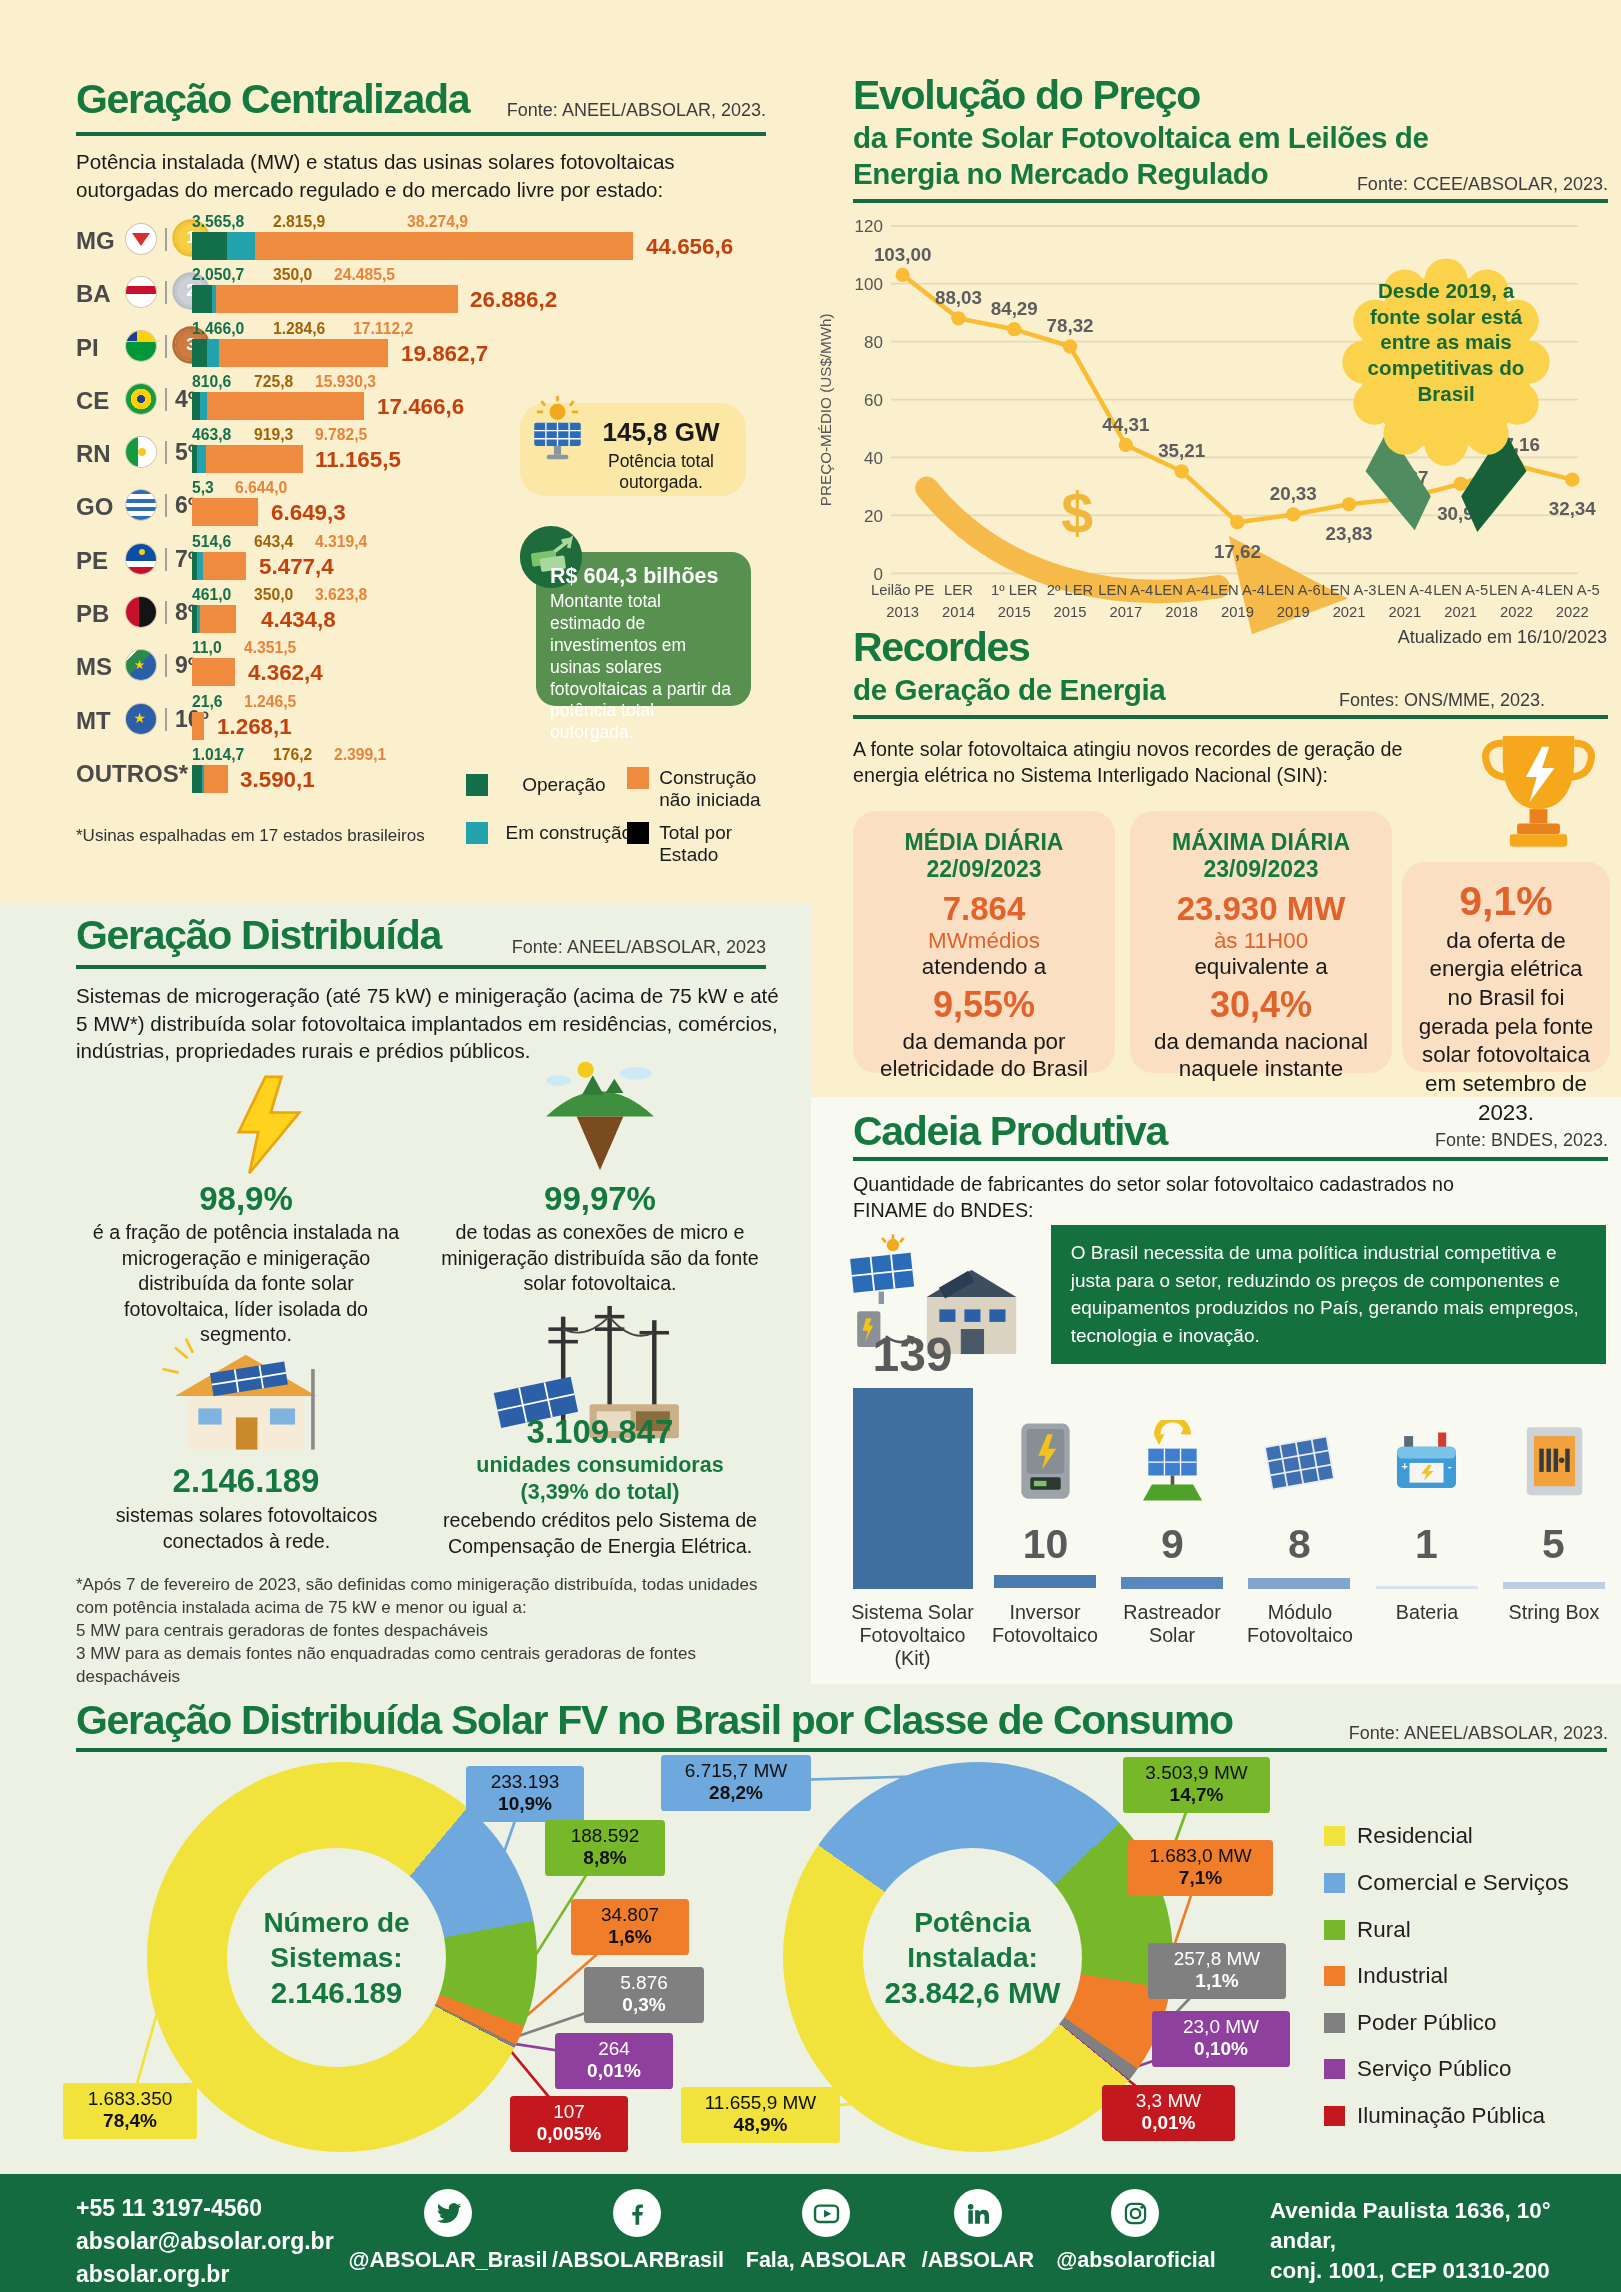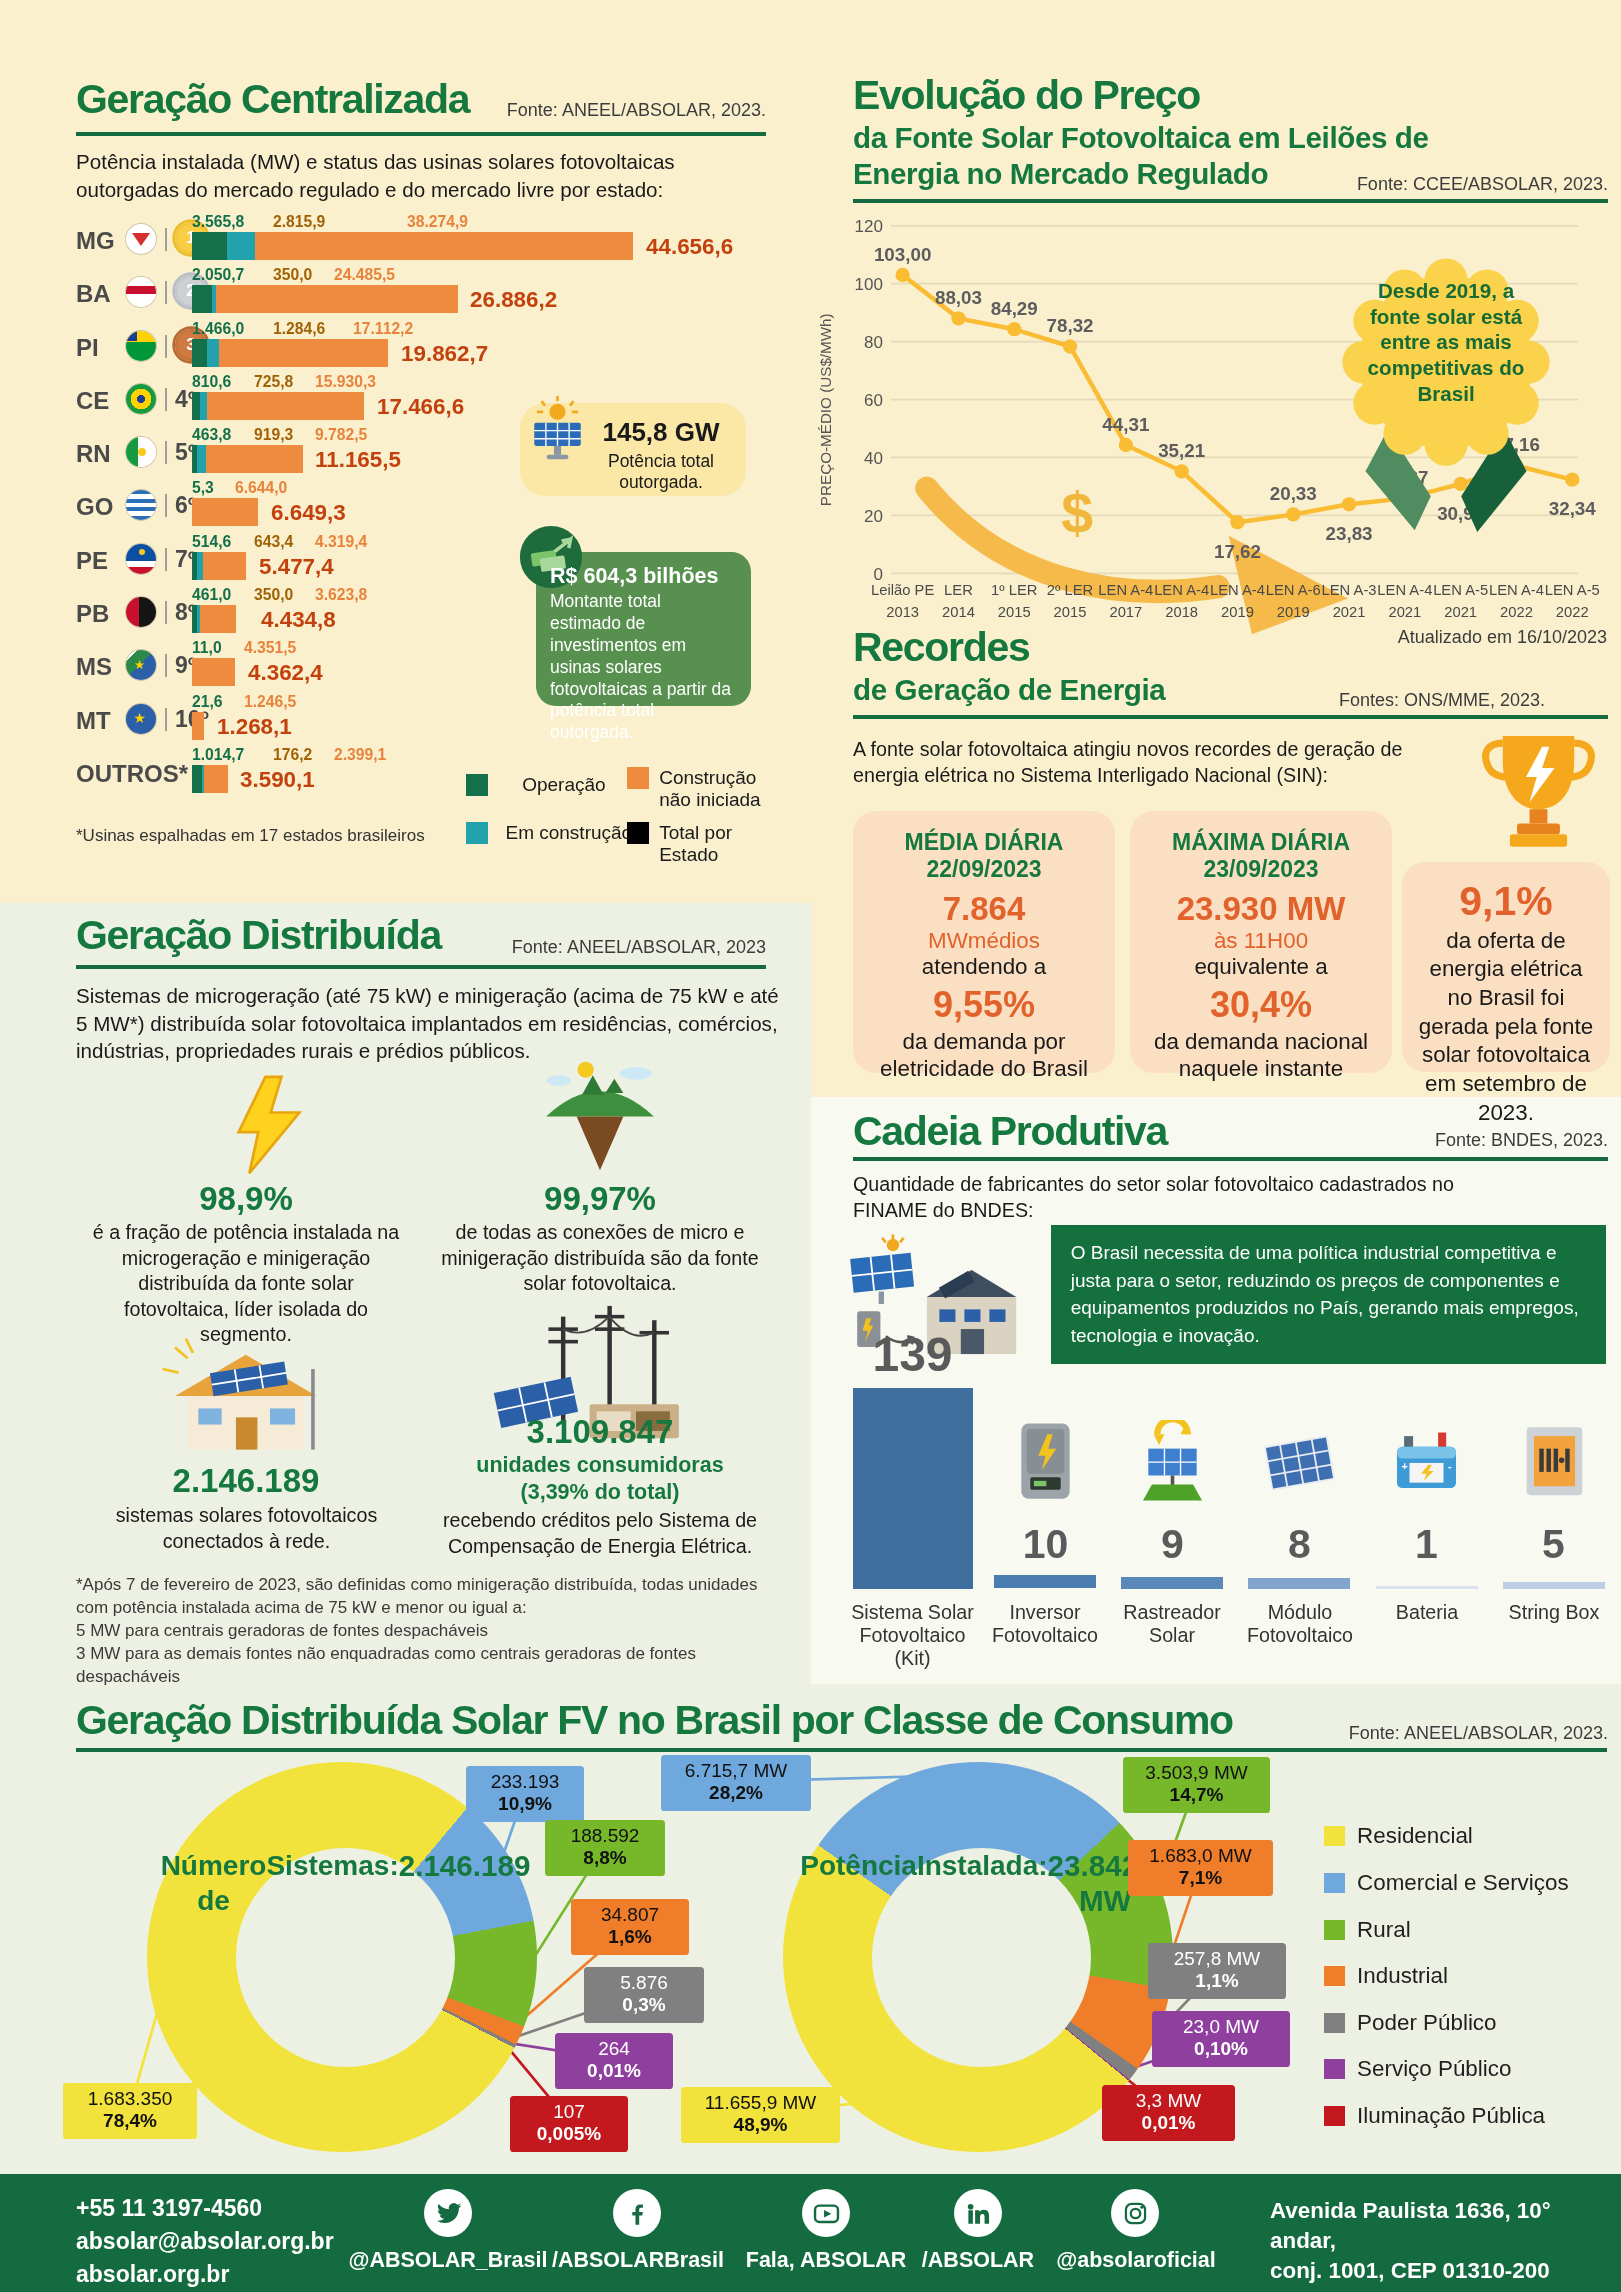--- a/index.html
+++ b/index.html
@@ -52,21 +52,21 @@
   
   .statv{position:absolute;font-size:33px;font-weight:bold;color:#15783F;text-align:center}
   .statt{position:absolute;font-size:19.7px;color:#1A1A1A;text-align:center;line-height:1.3}
   .statg{position:absolute;font-size:21.5px;font-weight:bold;color:#15783F;text-align:center}
   
   .cad-num{position:absolute;font-size:41px;font-weight:bold;color:#5A5A5A;text-align:center}
   .cad-lbl{position:absolute;font-size:19.7px;color:#333;text-align:center;line-height:1.18}
   .cad-bar{position:absolute}
   
   .donut{position:absolute;width:390px;height:390px;border-radius:50%;z-index:2}
-  .dhole{position:absolute;left:89px;top:86px;width:219px;height:219px;border-radius:50%;background:#EDF1E3;display:flex;justify-content:center}
+  .dhole{position:absolute;left:80px;top:86px;width:219px;height:219px;border-radius:50%;background:#EDF1E3;display:flex;flex-direction:column;justify-content:center}
   .dline{font-size:28px;font-weight:bold;color:#15783F;text-align:center;line-height:35px}
   .callout{position:absolute;border-radius:3.6px;text-align:center;padding-top:4.5px;height:51px;z-index:3}
   .callout .cv{font-size:19px;line-height:22.4px}
   .callout .cp{font-size:19px;font-weight:bold;line-height:22.4px}
   .lgi{position:absolute;display:flex;align-items:center;z-index:2}
   .lgsq{width:20.6px;height:20.6px;margin-right:12.5px;flex:none}
   .lgtx{font-size:22.4px;color:#1F1F1F;white-space:nowrap}
   
   .fline{color:#fff;font-weight:bold;font-size:23px;line-height:33px}
   .soc-c{position:absolute;width:48px;height:48px;border-radius:50%;background:#fff;display:flex;align-items:center;justify-content:center;z-index:2}

